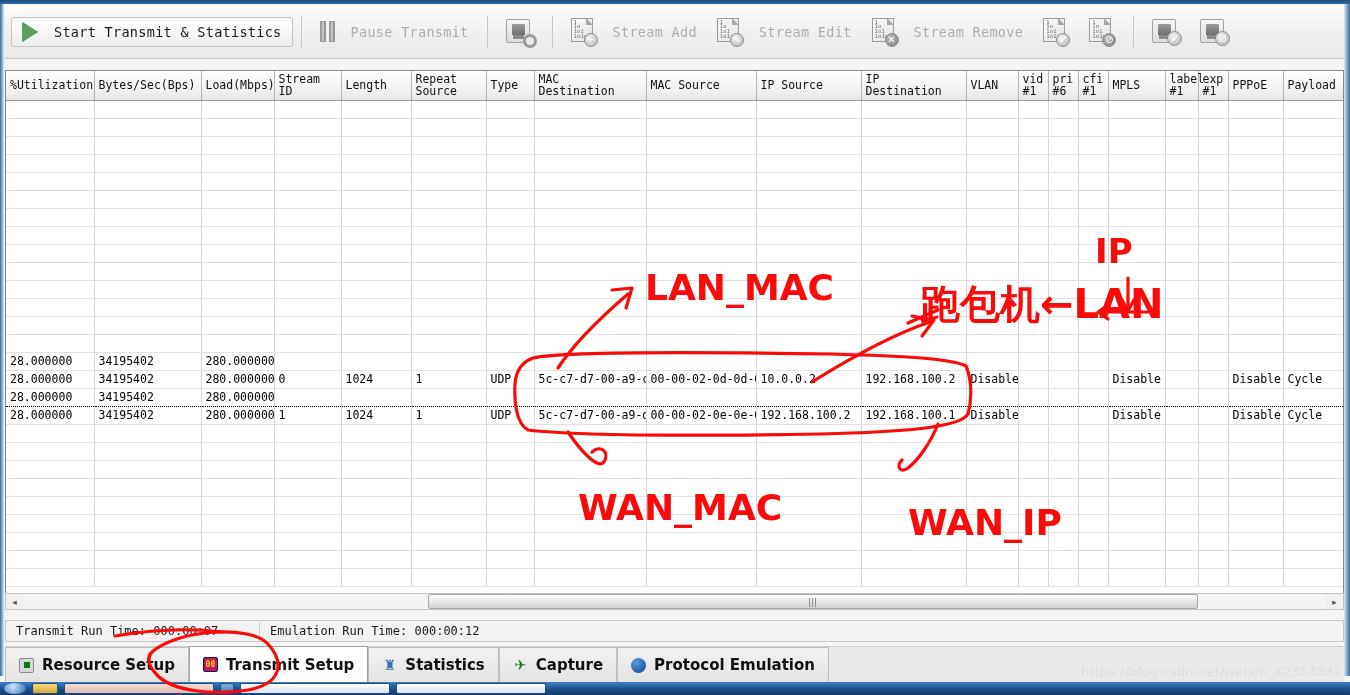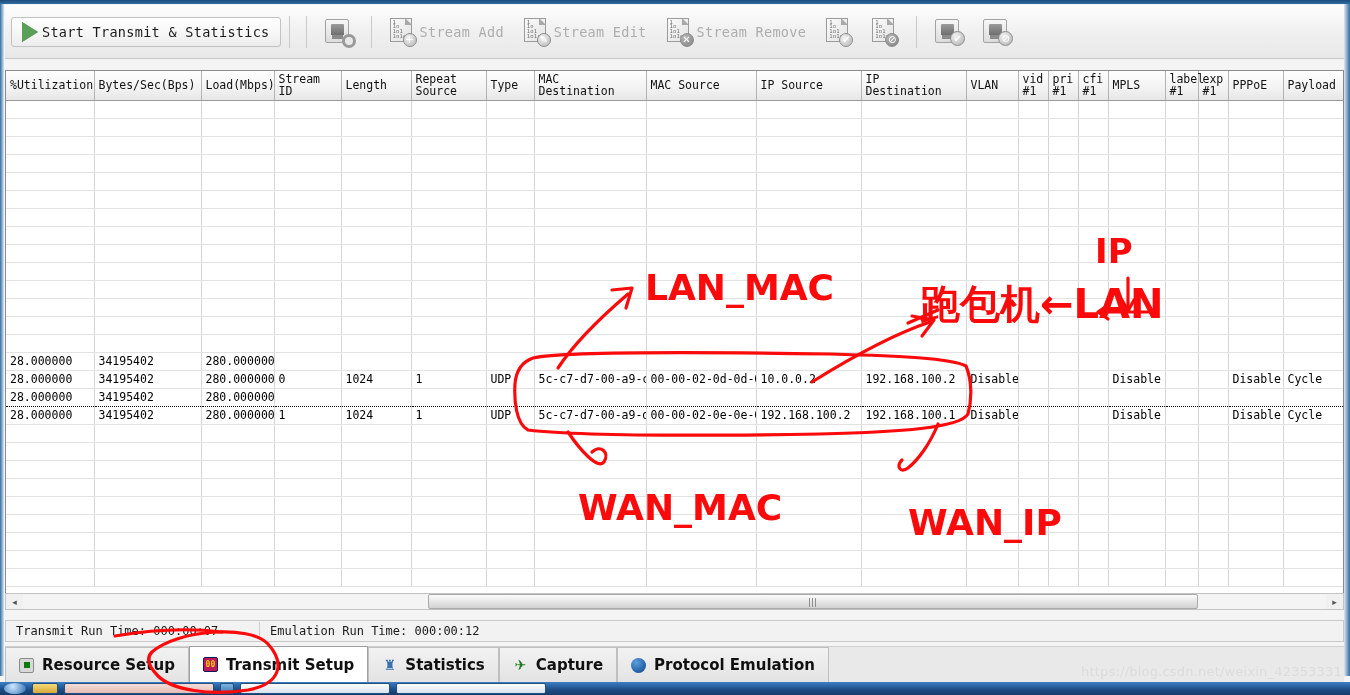--- a/index.html
+++ b/index.html
@@ -30,21 +30,21 @@
   
   .toolbar {
     position: absolute; left: 5px; top: 5px;
     width: 1339px; height: 54px;
     background: linear-gradient(#fdfdfd, #f0f0f0 50%, #e8e8e8);
     border-bottom: 1px solid #c8c8c8;
     display: flex; align-items: center;
     padding-left: 6px;
   }
   .tb-btn {
-    display: flex; align-items: center; gap: 4px;
+    display: flex; align-items: center; gap: 16px;
     height: 30px; padding: 0 10px;
     cursor: default; white-space: nowrap;
   }
   .tb-btn.raised {
     border: 1px solid #c2c2c2; border-radius: 3px;
     background: linear-gradient(#ffffff, #f6f6f6 55%, #ececec);
   }
   .tb-label {
     font-family: "DejaVu Sans Mono", monospace;
     font-size: 13.5px; color: #1a1a1a; letter-spacing: .3px;
@@ -295,20 +295,27 @@
   <div class="win-top-edge"></div>
   <div class="win-frame-l"></div>
   <div class="win-frame-r"></div>
 
   <div class="toolbar" id="toolbar">
       <div class="tb-btn raised">
         <span class="ico-play"></span>
         <span class="tb-label">Start Transmit &amp; Statistics</span>
       </div>
       <span class="tb-sep"></span>
+      <div class="tb-btn">
+        <span class="ico-pause">
+          <i></i>
+          <i></i>
+        </span>
+        <span class="tb-label dim">Pause Transmit</span>
+      </div>
       <span class="tb-sep"></span>
       <div class="tb-btn">
         <span class="ico-port">
           <span class="pbox"></span>
           <span class="plug"></span>
           <span class="ico-gear"></span>
         </span>
       </div>
       <span class="tb-sep"></span>
       <div class="tb-btn">
@@ -378,21 +385,21 @@
             <th style="width:75px" class="">Repeat Source</th>
             <th style="width:48px" class="">Type</th>
             <th style="width:112px" class="">MAC Destination</th>
             <th style="width:110px" class="">MAC Source</th>
             <th style="width:105px" class="">IP Source</th>
             <th style="width:105px" class="">IP Destination</th>
             <th style="width:52px" class="">VLAN</th>
             <th style="width:30px" class="ctr">vid
 #1</th>
             <th style="width:30px" class="ctr">pri
-#1</th>
+#6</th>
             <th style="width:30px" class="ctr">cfi
 #1</th>
             <th style="width:57px" class="">MPLS</th>
             <th style="width:33px" class="ctr">label
 #1</th>
             <th style="width:30px" class="ctr">exp
 #1</th>
             <th style="width:55px" class="">PPPoE</th>
             <th style="width:60px" class="">Payload</th>
           </tr>

